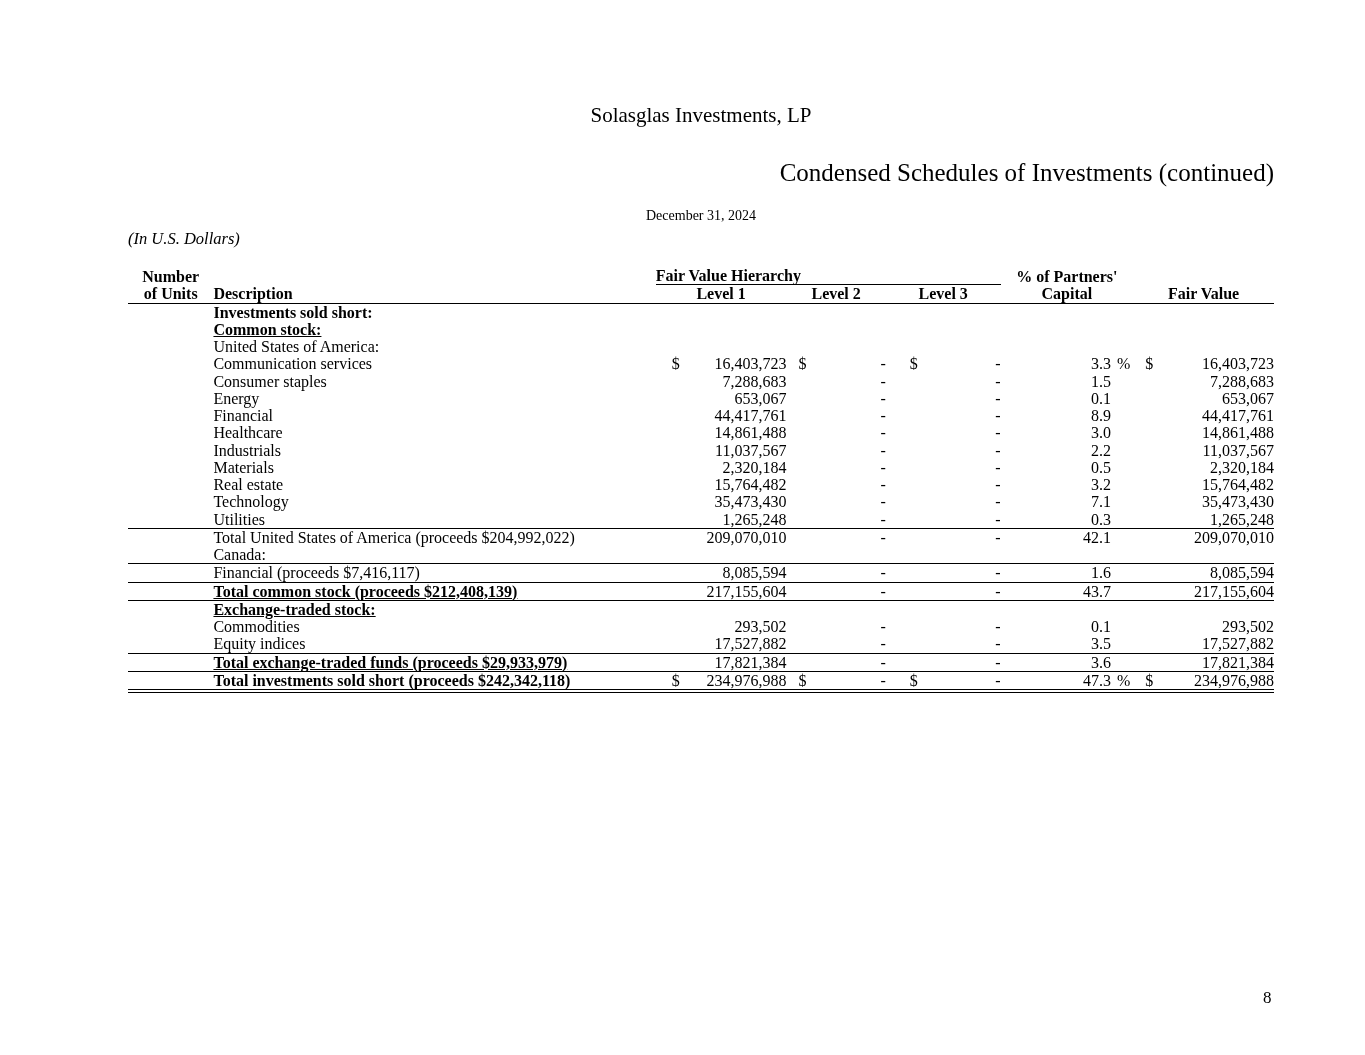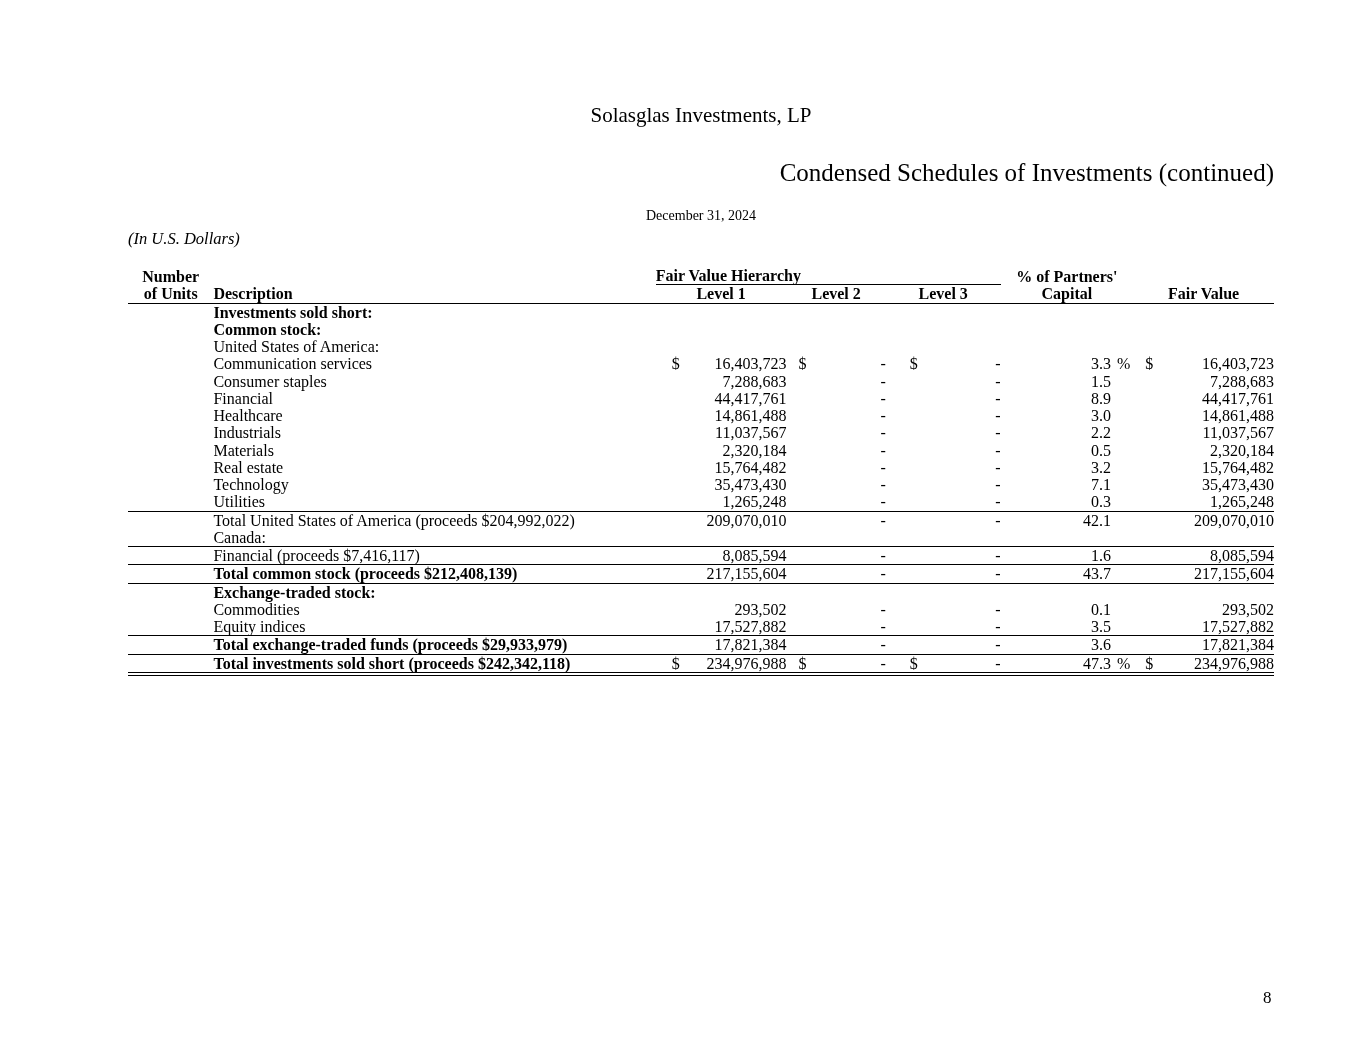--- a/index.html
+++ b/index.html
@@ -42,21 +42,21 @@
 
   td.c-num  { text-align: right; }
   td.c-desc { text-align: left; }
   td.cur-1  { text-align: left; padding-left: 16px; }
   td.cur-2  { text-align: left; padding-left: 12px; }
   td.cur-3  { text-align: left; padding-left: 24px; }
   td.cur-fv { text-align: left; padding-left: 12px; }
   td.c-pct  { text-align: left; padding-left: 6px; }
 
   .ind-0 { padding-left: 14px; }
-  .ind-1 { padding-left: 28px; }
+  .ind-1 { padding-left: 28px; text-decoration: underline; }
   .ind-2 { padding-left: 42px; margin-left: 35px; }
   .ind-3 { padding-left: 70px; }
 
   tr.bold td.c-desc { font-weight: bold; }
   tr.bt  td { border-top: 1px solid #000; }
   tr.bb  td { border-bottom: 1px solid #000; }
   tr.bdb td { border-bottom: 4px double #000; }
 
   .page-number { position: absolute; left: 1263px; top: 988px; font-size: 17px; }
 </style>
@@ -168,20 +168,34 @@
           <td class="c-num">-</td>
           <td class="cur-3"></td>
           <td class="c-num">-</td>
           <td class="c-num">1.5</td>
           <td class="c-pct"></td>
           <td class="cur-fv"></td>
           <td class="c-num">7,288,683</td>
         </tr>
         <tr>
           <td class="c-num"></td>
+          <td class="c-desc ind-3">Energy</td>
+          <td class="cur-1"></td>
+          <td class="c-num">653,067</td>
+          <td class="cur-2"></td>
+          <td class="c-num">-</td>
+          <td class="cur-3"></td>
+          <td class="c-num">-</td>
+          <td class="c-num">0.1</td>
+          <td class="c-pct"></td>
+          <td class="cur-fv"></td>
+          <td class="c-num">653,067</td>
+        </tr>
+        <tr>
+          <td class="c-num"></td>
           <td class="c-desc ind-3">Financial</td>
           <td class="cur-1"></td>
           <td class="c-num">44,417,761</td>
           <td class="cur-2"></td>
           <td class="c-num">-</td>
           <td class="cur-3"></td>
           <td class="c-num">-</td>
           <td class="c-num">8.9</td>
           <td class="c-pct"></td>
           <td class="cur-fv"></td>

